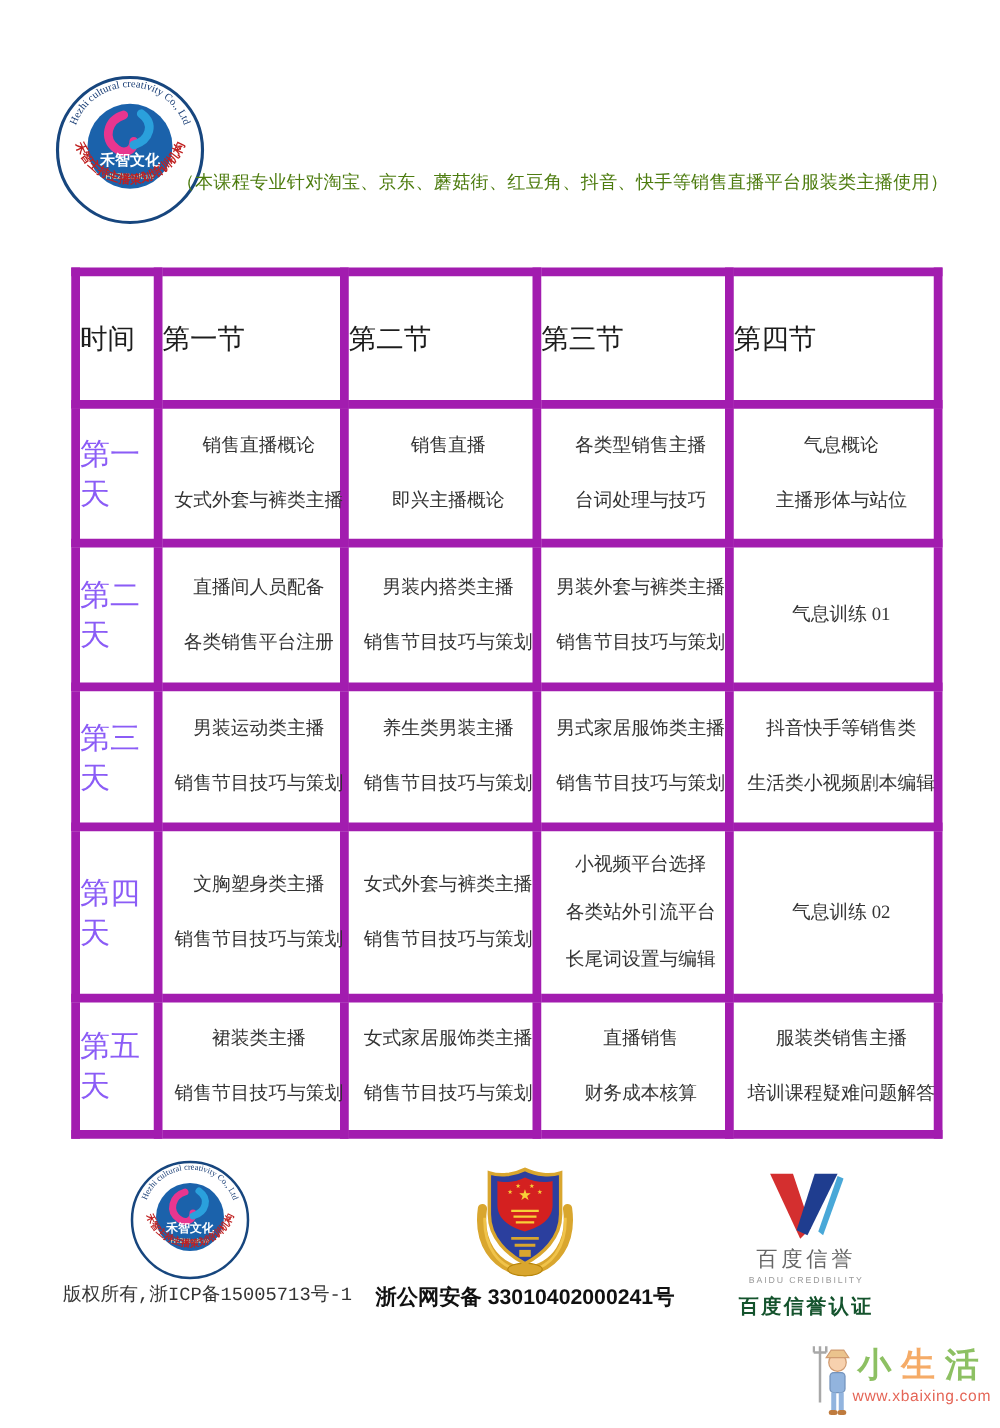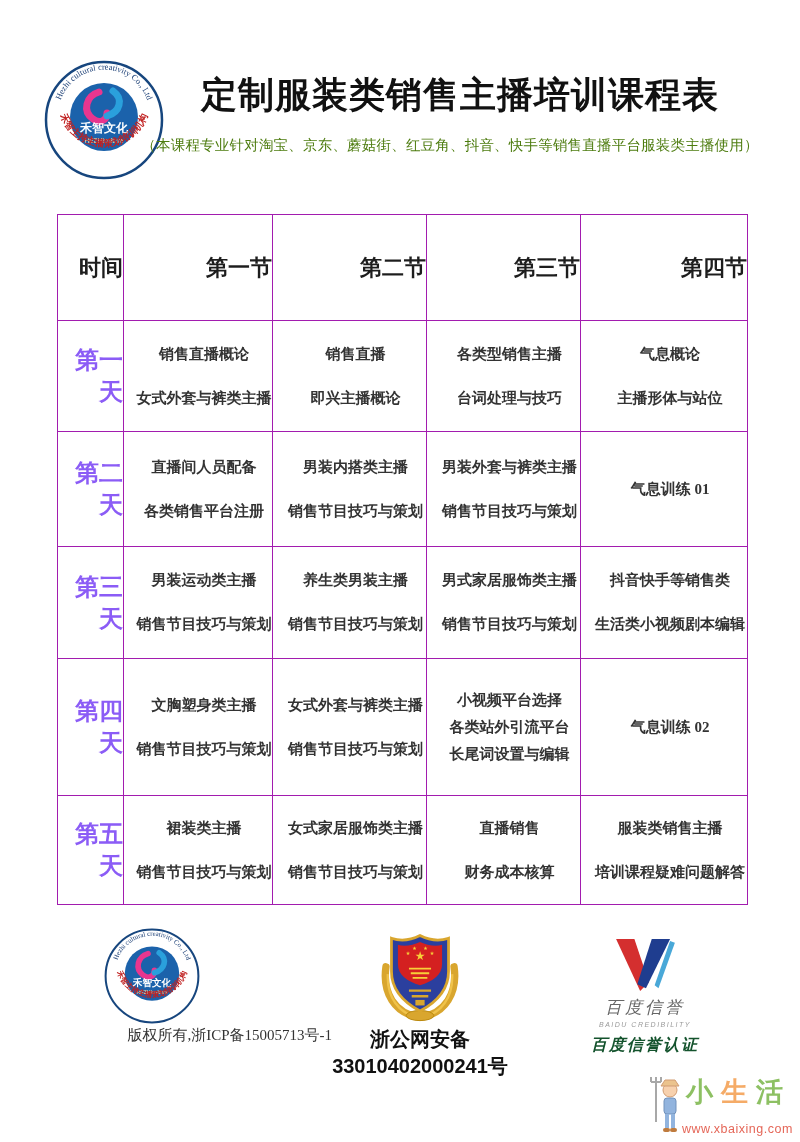--- a/index.html
+++ b/index.html
@@ -10,58 +10,58 @@
   .hezhi-logo{position:absolute;width:120px;height:120px;}
   .logo-main{left:44px;top:60px;}
   .page-title{position:absolute;left:160px;top:76px;width:600px;text-align:center;
               font-size:36px;font-weight:900;color:#111;letter-spacing:1px;line-height:1.1;}
   .page-subtitle{position:absolute;left:130px;top:136px;width:640px;text-align:center;
                  font-size:14.5px;color:#4d7c0f;letter-spacing:.2px;}
 
   
   table.course{position:absolute;left:57px;top:214px;width:690px;border-collapse:collapse;
                table-layout:fixed;}
-  table.course th,table.course td{border:1px solid #a21caf;padding:0;vertical-align:middle;
-               text-align:right;font-weight:bold;}
+  table.course th,table.course td{border:7px solid #a21caf;padding:0;vertical-align:middle;
+               text-align:left;font-weight:normal;}
   col.c0{width:66px;}col.c1{width:149px;}col.c2{width:154px;}col.c3{width:154px;}col.c4{width:167px;}
   thead tr{height:106px;}
   tbody tr:nth-child(1){height:111px;}
   tbody tr:nth-child(2){height:115px;}
   tbody tr:nth-child(3){height:112px;}
   tbody tr:nth-child(4){height:137px;}
   tbody tr:nth-child(5){height:109px;}
   thead th{font-size:22px;color:#1d1d1d;}
   tbody th{font-size:24px;color:#8b5cf6;}
   .cell-lines{display:flex;flex-direction:column;justify-content:center;align-items:center;gap:27px;margin-left:12px;}
-  .cell-lines.lines-3{gap:10px;}
+  .cell-lines.lines-3{gap:21px;}
   .cell-line{font-size:15px;color:#333;line-height:17px;white-space:nowrap;}
 
   
   .logo-footer{left:104px;top:928px;transform:scale(0.8);transform-origin:top left;}
-  .icp-text{position:absolute;left:0;top:1026px;width:332px;text-align:right;
-            font-family:Liberation Serif, serif;font-size:15px;color:#333;}
+  .icp-text{position:absolute;left:0;top:1026px;width:332px;text-align:center;
+            font-family:Liberation Mono, monospace;font-size:15px;color:#333;}
   .police-badge{position:absolute;left:374px;top:930px;width:92px;height:92px;}
   .police-text{position:absolute;left:290px;top:1026px;width:260px;text-align:center;
-               font-family:"Liberation Sans",sans-serif;font-size:20px;font-weight:bold;color:#111;}
+               font-family:"Liberation Sans",sans-serif;font-size:17px;font-weight:bold;color:#111;}
   .baidu-block{position:absolute;left:583px;top:938px;width:124px;display:flex;flex-direction:column;
-               align-items:center;font-family:"Liberation Sans",sans-serif;font-style:italic;}
+               align-items:center;font-family:"Liberation Sans",sans-serif;}
   .baidu-v{width:60px;height:54px;}
   .baidu-line1{font-size:17px;color:#666;letter-spacing:3px;margin-top:4px;}
   .baidu-line2{font-size:7px;color:#999;letter-spacing:1.5px;margin-top:2px;}
   .baidu-line3{font-size:16px;font-weight:bold;color:#14532d;letter-spacing:2px;margin-top:7px;}
 
   
   .watermark{position:absolute;left:650px;top:1072px;width:148px;height:66px;opacity:.85;
              font-family:"Liberation Sans",sans-serif;}
   .wm-figure{position:absolute;left:0;top:4px;width:34px;height:58px;}
   .wm-chars{position:absolute;left:36px;top:2px;width:110px;display:flex;gap:8px;
             font-size:27px;font-weight:bold;}
   .wm-green{color:#7ab648;}
   .wm-orange{color:#f49d4d;}
-  .wm-url{position:absolute;left:32px;top:50px;font-size:12.5px;color:#e04b3a;letter-spacing:.5px;}
+  .wm-url{position:absolute;left:32px;top:38px;font-size:12.5px;color:#e04b3a;letter-spacing:.5px;}
 </style>
 </head>
 <body>
 
 <div class="page">
 
   <div class="hezhi-logo logo-main">
     <svg viewBox="0 0 120 120" width="120" height="120">
       <circle cx="60" cy="60" r="58" fill="#ffffff" stroke="#17467e" stroke-width="2.5"></circle>
       <circle cx="60" cy="57" r="34" fill="#1b62ab"></circle>
@@ -75,21 +75,20 @@
       </defs>
       <text font-size="8.5" fill="#1b3f76" font-family="Liberation Serif, serif">
         <textPath href="#hzTopA" startOffset="50%" text-anchor="middle">Hezhi cultural creativity Co., Ltd</textPath>
       </text>
       <text font-size="9.5" font-weight="bold" fill="#c02020" font-family="Liberation Sans, sans-serif">
         <textPath href="#hzBotA" startOffset="50%" text-anchor="middle">禾智主持主播策划培训机构</textPath>
       </text>
     </svg>
   </div>
 
-  <div class="page-title">定制服装类销售主播培训课程表</div>
   <div class="page-subtitle">（本课程专业针对淘宝、京东、蘑菇街、红豆角、抖音、快手等销售直播平台服装类主播使用）</div>
 
   <table class="course">
     <colgroup>
       <col class="c0">
         <col class="c1">
         <col class="c2">
         <col class="c3">
         <col class="c4">
     </colgroup>

